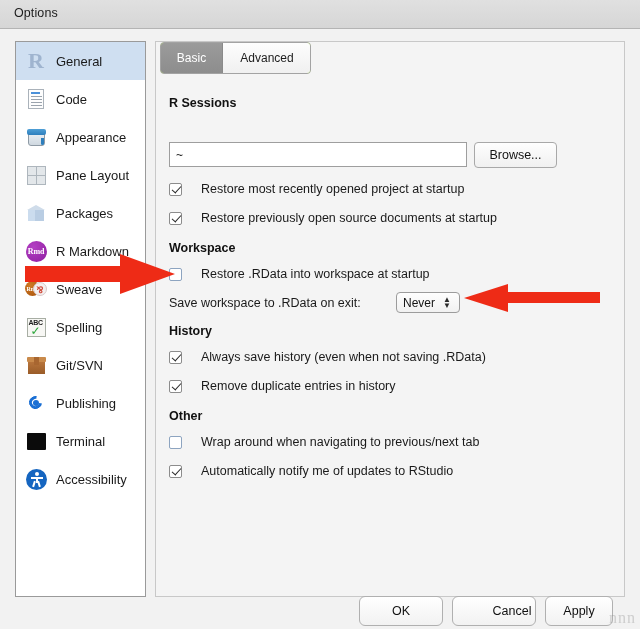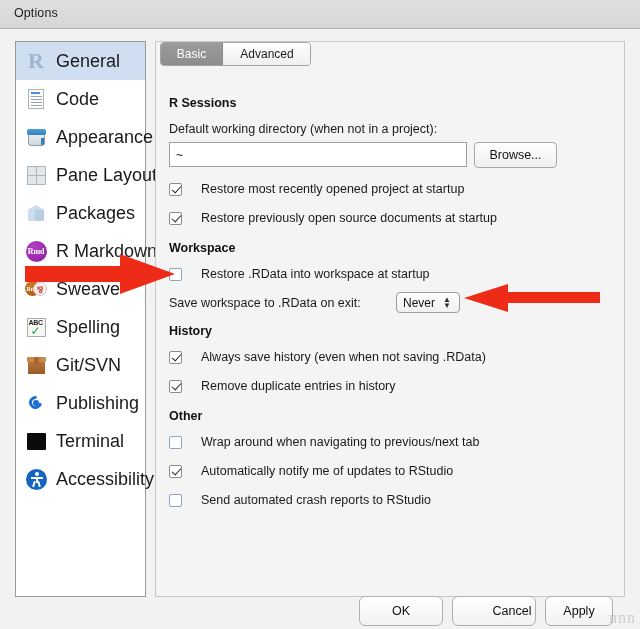--- a/index.html
+++ b/index.html
@@ -61,21 +61,21 @@
   .sidebar-icon {
     width: 22px; height: 22px;
     margin-right: 9px;
     flex: 0 0 22px;
     position: relative;
     display: flex;
     align-items: center;
     justify-content: center;
   }
   .sidebar-label {
-    font-size: 18px;
+    font-size: 13px;
     color: #1a1a1a;
     white-space: nowrap;
   }
 
   
   .ic-r {
     font-family: "Liberation Serif", serif;
     font-size: 22px;
     font-weight: bold;
     color: #9fb4cf;
@@ -335,21 +335,21 @@
     left: 155px; top: 12px;
     width: 470px; height: 556px;
     background: #f4f4f4;
     border: 1px solid #c8c8c8;
   }
 
   
   .tabs {
     position: absolute;
     left: 159px; top: 13px;
-    width: 151px; height: 24px;
+    width: 151px; height: 32px;
     display: flex;
     border: 1px solid #a3a3a3;
     border-radius: 4px;
     overflow: hidden;
     background: #bef264;
   }
   .tab {
     flex: 0 0 auto;
     display: flex;
     align-items: center;
@@ -619,21 +619,20 @@
       </span>
       <span class="sidebar-label">Accessibility</span>
     </div>
 
   </div>
 
   <div class="content-panel">
 
     <div class="section-title" style="left:13px; top:54px;">R Sessions</div>
 
-    <div class="field-label" style="left:13px; top:80px;">Default working directory (when not in a project):</div>
 
     <input class="text-input" style="left: 13px; top: 100px; width: 298px; height: 25px;" readonly="" value="~">
 
     <div class="btn" style="left:318px; top:100px; width:83px; height:26px;">Browse...</div>
 
     <div class="check-row" style="left:13px; top:140px;">
       <span class="checkbox checked"></span>
       <span class="check-label">Restore most recently opened project at startup</span>
     </div>
 
@@ -676,24 +675,20 @@
     <div class="check-row" style="left:13px; top:393px;">
       <span class="checkbox unchecked"></span>
       <span class="check-label">Wrap around when navigating to previous/next tab</span>
     </div>
 
     <div class="check-row" style="left:13px; top:422px;">
       <span class="checkbox checked"></span>
       <span class="check-label">Automatically notify me of updates to RStudio</span>
     </div>
 
-    <div class="check-row" style="left:13px; top:451px;">
-      <span class="checkbox unchecked"></span>
-      <span class="check-label">Send automated crash reports to RStudio</span>
-    </div>
 
   </div>
 
   <div class="tabs" style="left:160px; top:13px;">
     <div class="tab basic">Basic</div>
     <div class="tab advanced">Advanced</div>
   </div>
 
   <div class="footer-btn" style="left:359px; top:567px; width:84px;">OK</div>
   <div class="footer-btn" style="left:452px; top:567px; width:84px;padding-left:36px;">Cancel</div>

